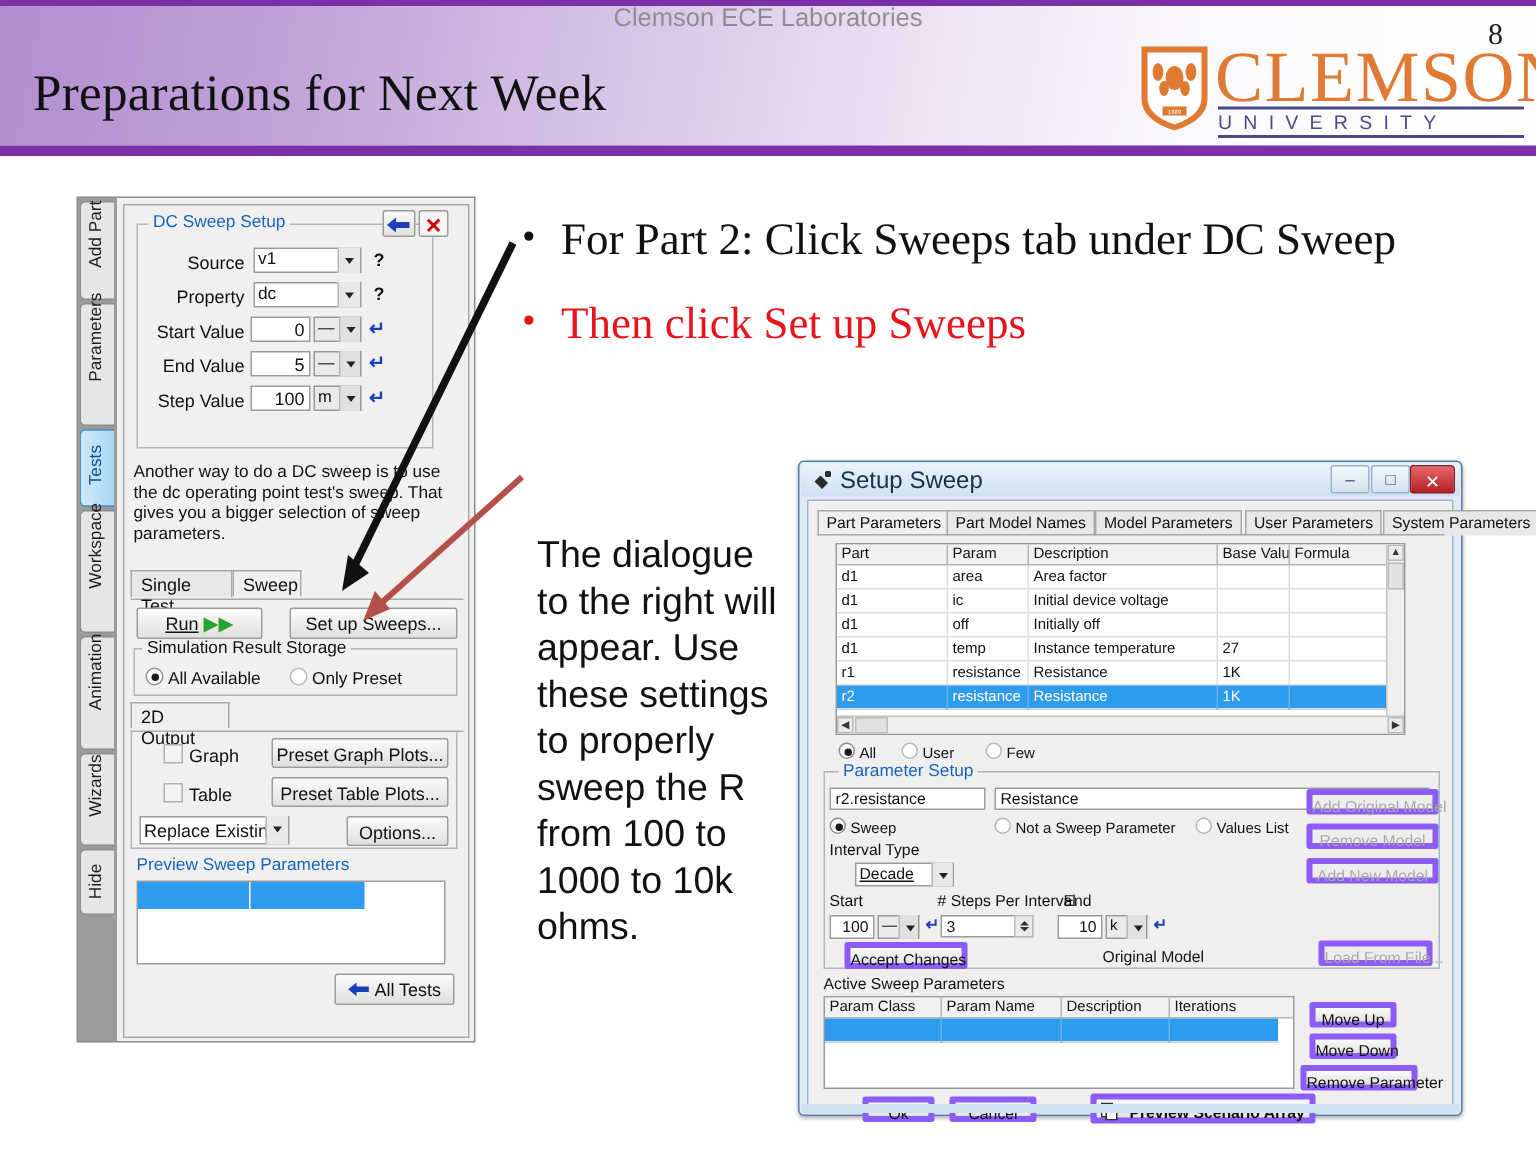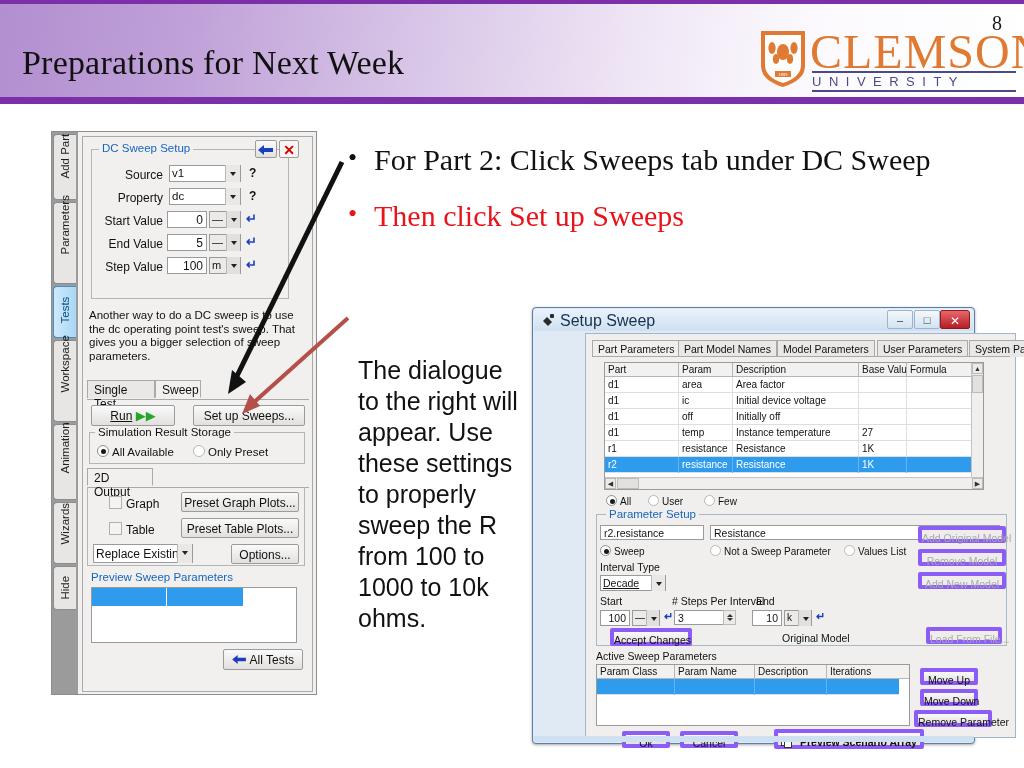--- a/index.html
+++ b/index.html
@@ -175,21 +175,21 @@
     box-sizing:border-box;background:linear-gradient(180deg,#f4f8fc,#d4e2ef);
   }
   .wbtn.min{right:60px;border-radius:2px;}
   .wbtn.max{right:33px;border-radius:2px;}
   .wbtn.close{right:3px;width:30px;background:linear-gradient(180deg,#e8666a,#b32025);border-color:#8d1b20;border-radius:2px 3px 2px 2px;}
   .wbtn .g{position:absolute;left:0;right:0;top:3px;text-align:center;font-size:11px;color:#1a3550;}
   .wbtn.close .g{color:#fff;font-size:12px;}
 
   .winclient{
     position:absolute;left:5px;top:25px;width:431px;height:405px;
-    background:#f0efed;border:1px solid #9fb6cb;box-sizing:border-box;margin-left:47px;
+    background:#f0efed;border:1px solid #9fb6cb;box-sizing:border-box;
   }
   .ttabs{position:absolute;left:6px;top:6px;width:418px;height:17px;}
   .ttab{
     position:absolute;top:0;height:17px;box-sizing:border-box;font-size:10.5px;color:#111;
     padding:2px 5px 0 5px;border:1px solid #a9a9a9;border-bottom:none;background:#e9e8e6;white-space:nowrap;
   }
   .ttab.sel{background:#f0efed;}
   .ttabline{position:absolute;left:6px;top:22px;width:418px;height:1px;background:#a9a9a9;}
 
   .tbl{position:absolute;background:#fff;border:1px solid #9a9a9a;box-sizing:border-box;overflow:hidden;}
@@ -221,20 +221,21 @@
   .rbtn.dis{color:#a9a9a9;background:#eeedeb;}
   .statusbar{position:absolute;left:1px;bottom:1px;width:439px;height:6px;background:#cfe0f1;border-radius:0 0 3px 3px;}
 </style>
 </head>
 <body>
 
 <div class="slide">
 
   <div class="header">
     <div class="header-topline"></div>
+    <div class="hdr-sub">Clemson ECE Laboratories</div>
     <div class="hdr-pagenum">8</div>
     <div class="hdr-title">Preparations for Next Week</div>
 
     <div class="logo">
       <svg class="logo-shield" viewBox="0 0 46 58">
         <path d="M1 1 H45 V36 Q45 50 23 57 Q1 50 1 36 Z" fill="#e07a33"></path>
         <path d="M5 5 H41 V35 Q41 47 23 53 Q5 47 5 35 Z" fill="#fdfdfd"></path>
         <g fill="#e07a33">
           <ellipse cx="23" cy="22" rx="6" ry="8"></ellipse>
           <ellipse cx="12" cy="18" rx="3.6" ry="6"></ellipse>
@@ -510,21 +511,21 @@
       <div class="grouplbl" style="left:20px;top:174px;background:#f0efed;">Parameter Setup</div>
 
       <div class="txtfld" style="left:14px;top:191px;width:104px;">r2.resistance</div>
       <div class="txtfld" style="left:124px;top:191px;width:290px;">Resistance</div>
 
       <div class="radio on" style="left:14px;top:211px;font-size:10px;"><span class="rc" style="width:9px;height:9px;"></span><span>Sweep</span></div>
       <div class="radio off" style="left:124px;top:211px;font-size:10px;"><span class="rc" style="width:9px;height:9px;"></span><span>Not a Sweep Parameter</span></div>
       <div class="radio off" style="left:258px;top:211px;font-size:10px;"><span class="rc" style="width:9px;height:9px;"></span><span>Values List</span></div>
 
       <div class="rlbl" style="left:14px;top:227px;">Interval Type</div>
-      <div class="combo" style="left:14px;top:241px;width:66px;height:16px;font-size:10.5px;text-decoration:underline;">
+      <div class="combo" style="left:31px;top:241px;width:66px;height:16px;font-size:10.5px;text-decoration:underline;">
         <span>Decade</span>
         <span class="arrow" style="height:16px;width:14px;"></span>
       </div>
 
       <div class="rlbl" style="left:14px;top:261px;">Start</div>
       <div class="rlbl" style="left:86px;top:261px;"># Steps Per Interval</div>
       <div class="rlbl" style="left:170px;top:261px;">End</div>
 
       <div class="numbox" style="left:14px;top:276px;width:30px;height:16px;font-size:10.5px;">100</div>
       <div class="unitbox" style="left:46px;top:276px;width:28px;height:16px;font-size:10px;">

